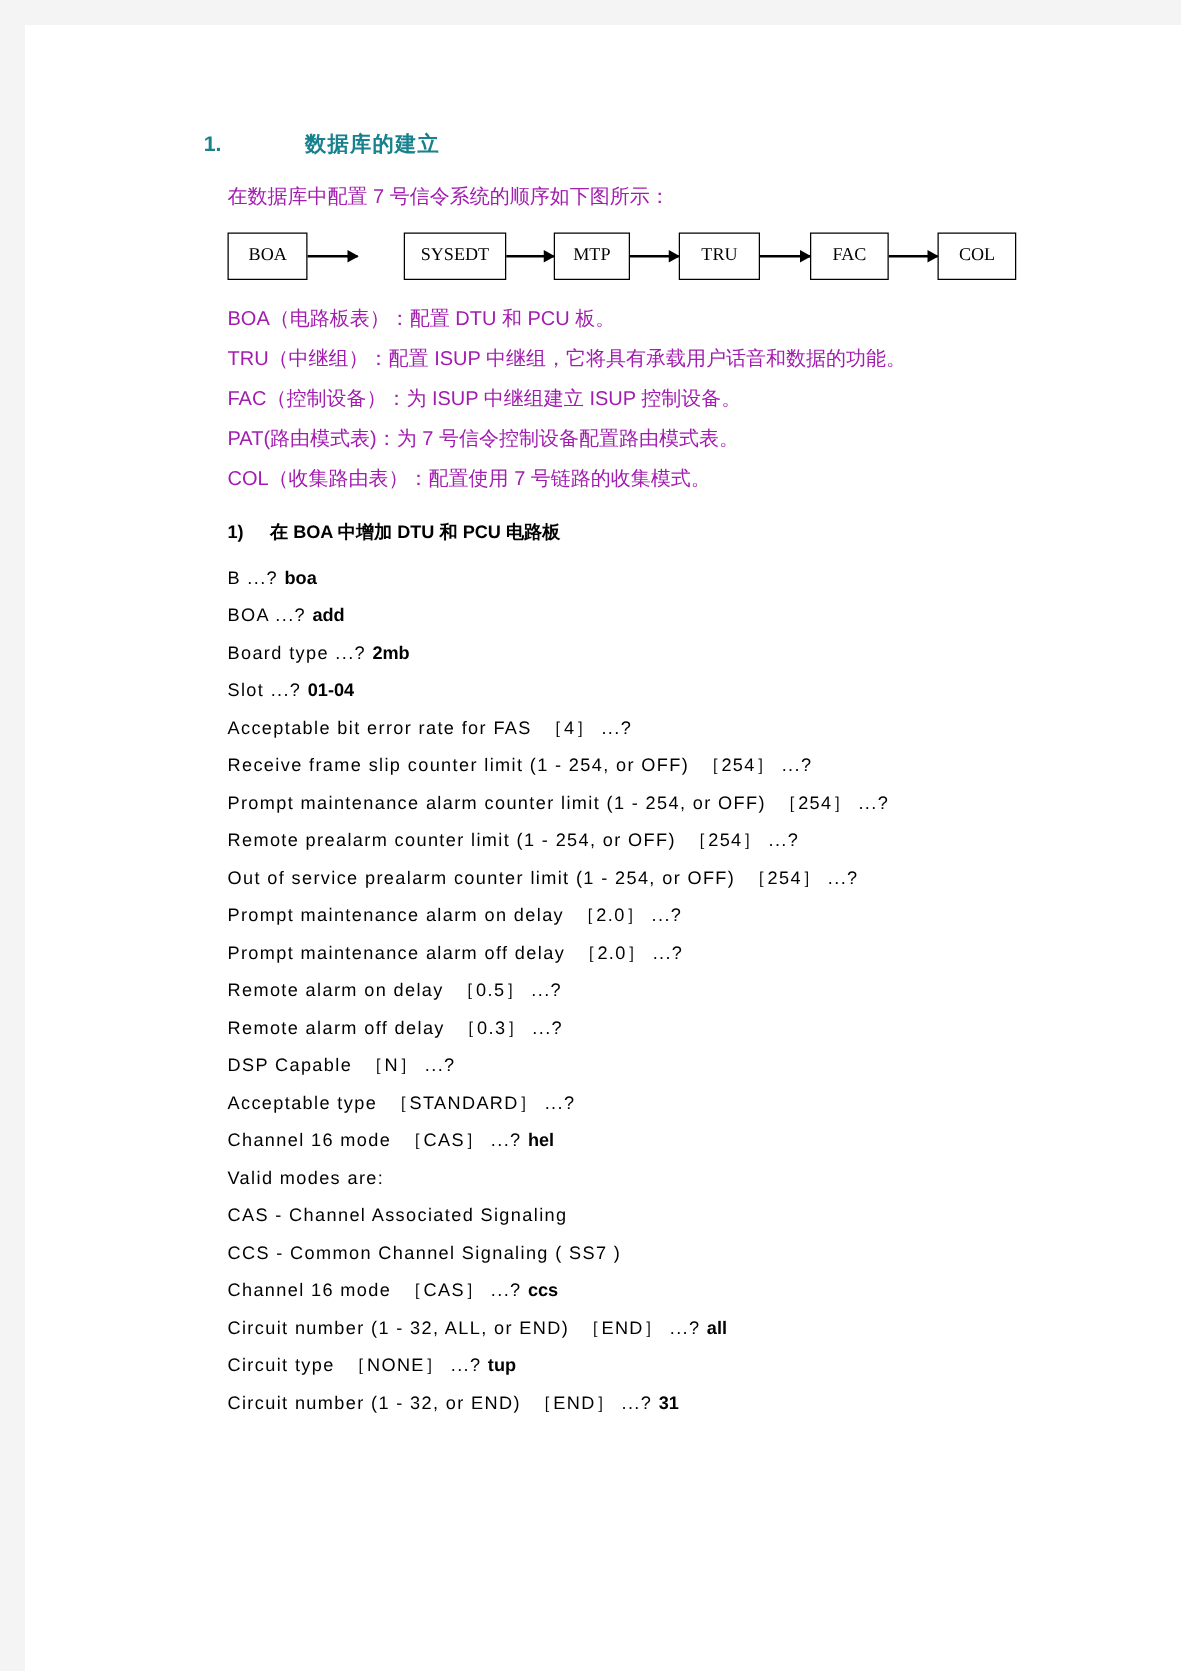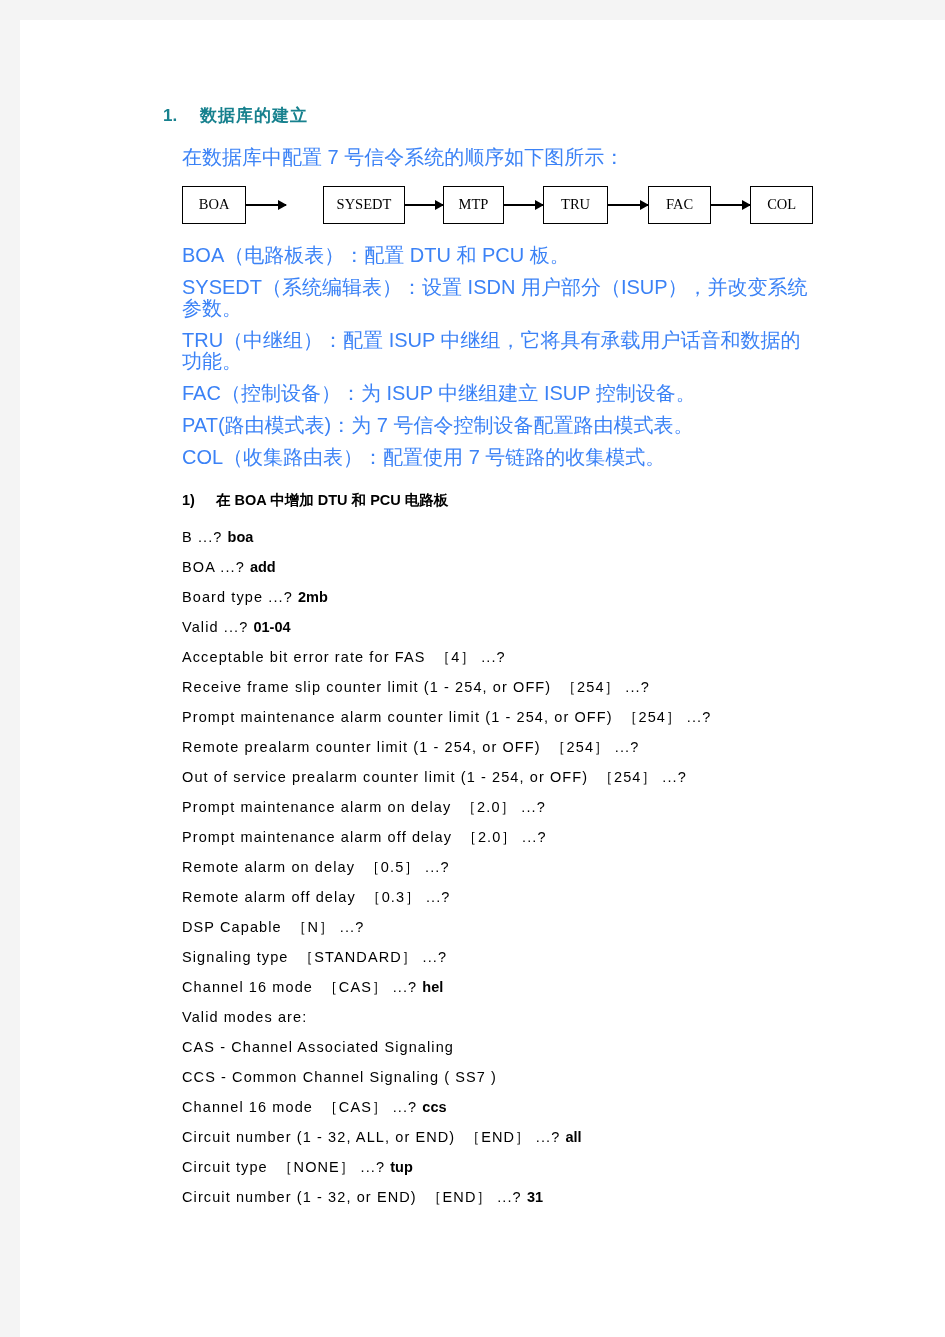--- a/index.html
+++ b/index.html
@@ -32,28 +32,28 @@
   .h1 {
     color: #17818e;
     font-weight: bold;
     font-size: 17px;
     line-height: 22px;
     margin: 0 0 20px 0;
     display: flex;
     align-items: baseline;
   }
   .h1 .num { width: 37px; flex: 0 0 37px; }
-  .h1 .txt { letter-spacing: 1px; }
+  .h1 .txt { letter-spacing: 1px; margin-left: 44px; }
 
   
   .para {
     margin: 0 0 11px 19px;
-    font-size: 20px;
+    font-size: 16px;
     line-height: 21px;
-    color: #3b82f6;
+    color: #a21caf;
     white-space: pre-wrap;
   }
 
   
   .diagram {
     margin: 14px 0 18px 19px;
     display: flex;
     align-items: center;
     height: 45px;
   }
@@ -131,47 +131,46 @@
         <div class="dbox" style="width: 73px;">MTP</div>
         <div class="arrow" style="width: 39px;"></div>
         <div class="dbox" style="width: 76px;">TRU</div>
         <div class="arrow" style="width: 40px;"></div>
         <div class="dbox" style="width: 75px;">FAC</div>
         <div class="arrow" style="width: 39px;"></div>
         <div class="dbox" style="width: 74px; text-align: center;">COL</div>
       </div>
 
     <p class="para">BOA（电路板表）：配置 DTU 和 PCU 板。</p>
-    <p class="para">SYSEDT（系统编辑表）：设置 ISDN 用户部分（ISUP），并改变系统参数。</p>
     <p class="para">TRU（中继组）：配置 ISUP 中继组，它将具有承载用户话音和数据的功能。</p>
     <p class="para">FAC（控制设备）：为 ISUP 中继组建立 ISUP 控制设备。</p>
     <p class="para">PAT(路由模式表)：为 7 号信令控制设备配置路由模式表。</p>
     <p class="para">COL（收集路由表）：配置使用 7 号链路的收集模式。</p>
 
     <div class="h2">
       <span class="num">1)</span>
       <span>在 BOA 中增加 DTU 和 PCU 电路板</span>
     </div>
 
     <div id="cli-block">
         <p class="cli"><span class="sp">B ...? </span><b>boa</b></p>
         <p class="cli"><span class="sp">BOA ...? </span><b>add</b></p>
         <p class="cli"><span class="sp">Board type ...? </span><b>2mb</b></p>
-        <p class="cli"><span class="sp">Valid ...? </span><b>01-04</b></p>
+        <p class="cli"><span class="sp">Slot ...? </span><b>01-04</b></p>
         <p class="cli"><span class="sp">Acceptable bit error rate for FAS  ［4］ ...?</span></p>
         <p class="cli"><span class="sp">Receive frame slip counter limit (1 - 254, or OFF)  ［254］ ...?</span></p>
         <p class="cli"><span class="sp">Prompt maintenance alarm counter limit (1 - 254, or OFF)  ［254］ ...?</span></p>
         <p class="cli"><span class="sp">Remote prealarm counter limit (1 - 254, or OFF)  ［254］ ...?</span></p>
         <p class="cli"><span class="sp">Out of service prealarm counter limit (1 - 254, or OFF)  ［254］ ...?</span></p>
         <p class="cli"><span class="sp">Prompt maintenance alarm on delay  ［2.0］ ...?</span></p>
         <p class="cli"><span class="sp">Prompt maintenance alarm off delay  ［2.0］ ...?</span></p>
         <p class="cli"><span class="sp">Remote alarm on delay  ［0.5］ ...?</span></p>
         <p class="cli"><span class="sp">Remote alarm off delay  ［0.3］ ...?</span></p>
         <p class="cli"><span class="sp">DSP Capable  ［N］ ...?</span></p>
-        <p class="cli"><span class="sp">Signaling type  ［STANDARD］ ...?</span></p>
+        <p class="cli"><span class="sp">Acceptable type  ［STANDARD］ ...?</span></p>
         <p class="cli"><span class="sp">Channel 16 mode  ［CAS］ ...? </span><b>hel</b></p>
         <p class="cli"><span class="sp">Valid modes are:</span></p>
         <p class="cli"><span class="sp">CAS - Channel Associated Signaling</span></p>
         <p class="cli"><span class="sp">CCS - Common Channel Signaling ( SS7 )</span></p>
         <p class="cli"><span class="sp">Channel 16 mode  ［CAS］ ...? </span><b>ccs</b></p>
         <p class="cli"><span class="sp">Circuit number (1 - 32, ALL, or END)  ［END］ ...? </span><b>all</b></p>
         <p class="cli"><span class="sp">Circuit type  ［NONE］ ...? </span><b>tup</b></p>
         <p class="cli"><span class="sp">Circuit number (1 - 32, or END)  ［END］ ...? </span><b>31</b></p>
       </div>
 

